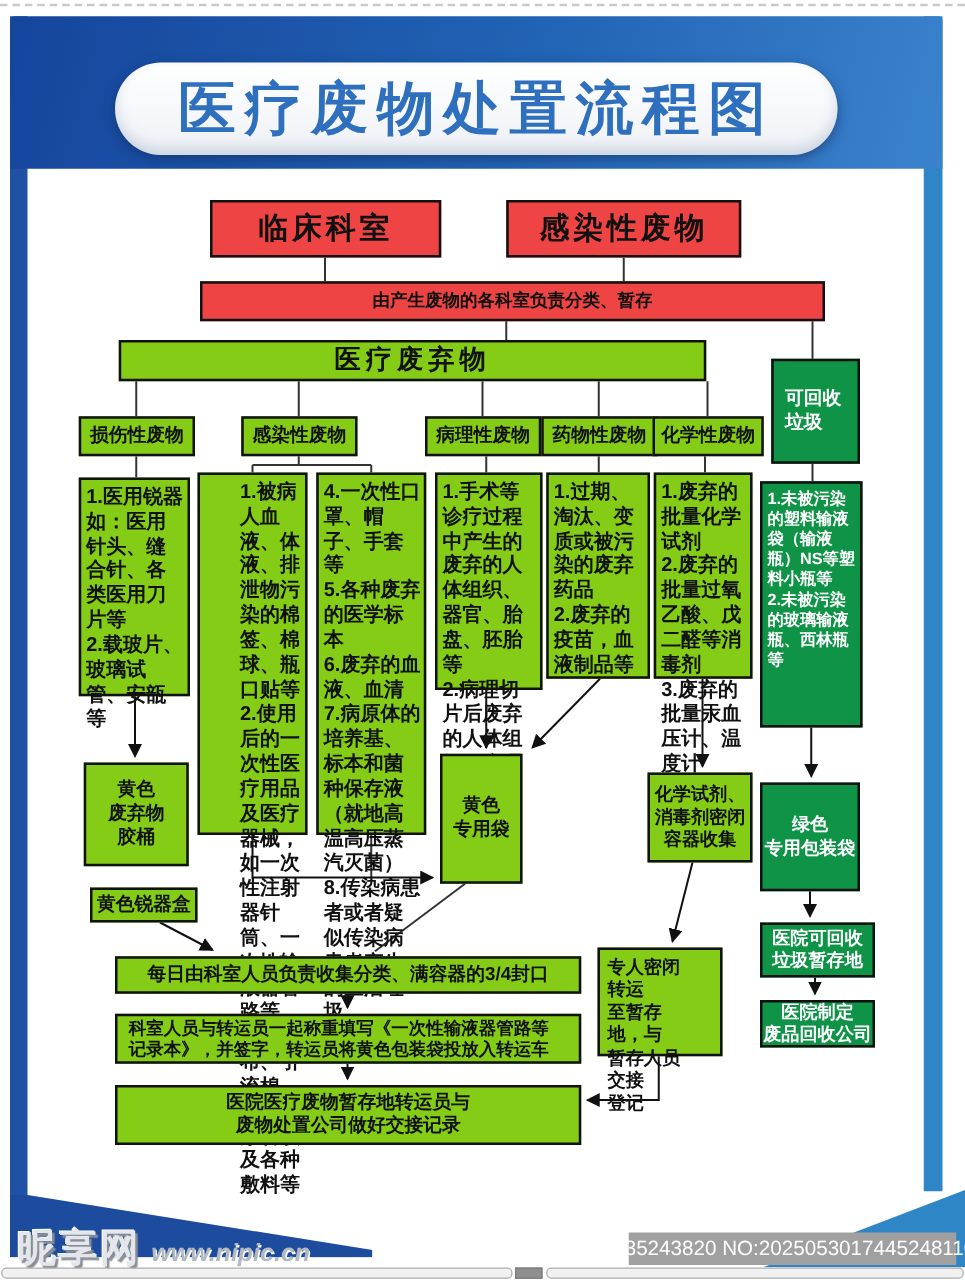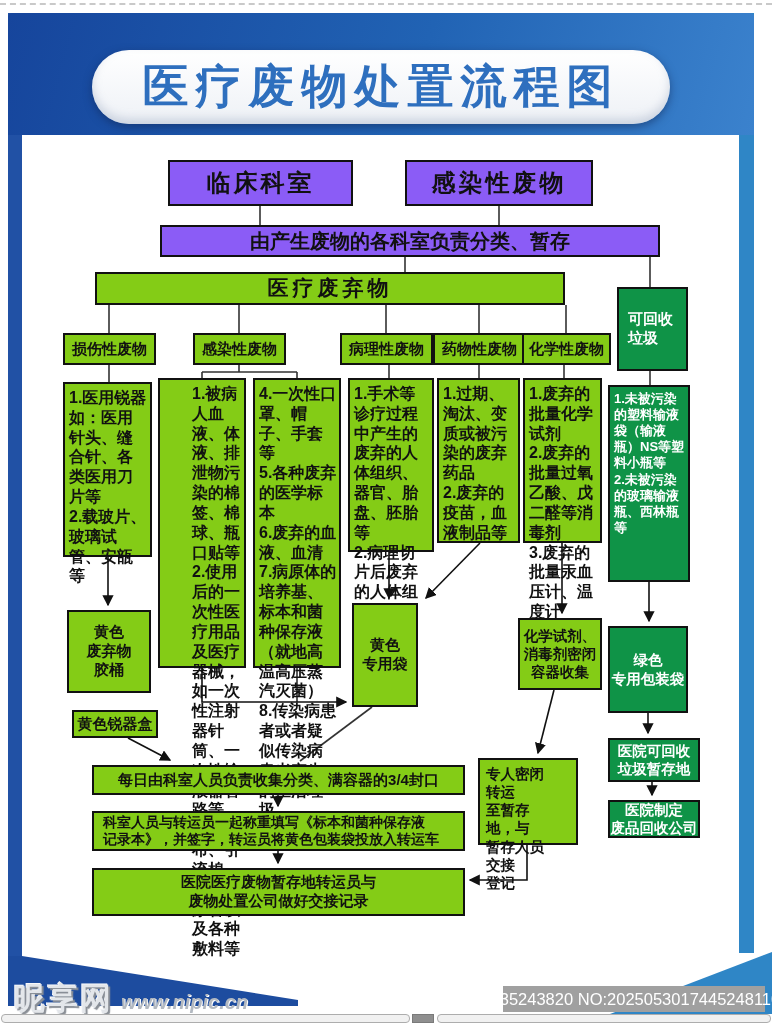--- a/index.html
+++ b/index.html
@@ -13,29 +13,29 @@
           border-radius:4px 4px 0 0;}
   .title-pill{position:absolute;left:84px;top:37px;width:578px;height:74px;border-radius:40px;
           background:linear-gradient(#ffffff,#eef1f6);
           box-shadow:0 3px 9px rgba(15,35,80,.5), inset 0 -5px 10px rgba(150,165,190,.4);
           display:flex;align-items:center;justify-content:center;}
   .title-text{color:#2e6fbe;font-size:46px;font-weight:bold;letter-spacing:7px;white-space:nowrap;}
   svg.wires{position:absolute;left:0;top:0;pointer-events:none;z-index:1;}
   .box{position:absolute;z-index:2;box-sizing:border-box;border:2px solid #111;
        display:flex;align-items:center;justify-content:center;text-align:center;
        font-weight:bold;color:#111;white-space:pre-line;line-height:1.25;}
-  .blue{background:#8b5cf6;}
+  .blue{background:#ef4444;}
   .yellow{background:#84cc16;}
   .green{background:#0f9347;color:#fff;}
   .detail{align-items:flex-start;justify-content:flex-start;text-align:left;
           padding:4px 2px 4px 4px;font-size:16px;line-height:1.24;}
   
   #b-clinical{left:168px;top:160px;width:185px;height:46px;font-size:24px;letter-spacing:3px;}
   #b-tech{left:405px;top:160px;width:188px;height:46px;font-size:24px;letter-spacing:3px;}
-  #b-classify{left:160px;top:225px;width:500px;height:32px;font-size:20px;}
+  #b-classify{left:160px;top:225px;width:500px;height:32px;font-size:14px;}
   #b-waste{left:95px;top:272px;width:470px;height:33px;font-size:21px;letter-spacing:4px;}
   #b-cat1{left:63px;top:333px;width:93px;height:32px;font-size:15px;}
   #b-cat2{left:193px;top:333px;width:93px;height:32px;font-size:15px;}
   #b-cat3{left:340px;top:333px;width:93px;height:32px;font-size:15px;}
   #b-cat4{left:433px;top:333px;width:93px;height:32px;font-size:15px;}
   #b-cat5{left:522px;top:333px;width:89px;height:32px;font-size:15px;}
   #b-recy{left:617px;top:287px;width:71px;height:84px;font-size:15px;justify-content:flex-start;
           text-align:left;padding-left:9px;}
   #b-d1{left:63px;top:382px;width:89px;height:175px;}
   #b-d2{left:158px;top:378px;width:88px;height:290px;padding-left:32px;}
@@ -181,21 +181,21 @@
   <div class="box green" id="b-gstore">医院可回收
 垃圾暂存地</div>
   <div class="box green" id="b-gcomp">医院制定
 废品回收公司</div>
 
   <div class="box yellow" id="b-p1">每日由科室人员负责收集分类、满容器的3/4封口</div>
   <div class="box yellow" id="b-p2">专人密闭转运
 至暂存地，与
 暂存人员交接
 登记</div>
-  <div class="box yellow" id="b-p3">科室人员与转运员一起称重填写《标本和菌种保存液
+  <div class="box yellow" id="b-p3">科室人员与转运员一起称重填写《一次性输液器管路等
 记录本》，并签字，转运员将黄色包装袋投放入转运车</div>
   <div class="box yellow" id="b-p4">医院医疗废物暂存地转运员与
 废物处置公司做好交接记录</div>
 
   <div class="wedge-left"></div>
   <div class="wedge-right"></div>
 
   <div class="logo">
     <span class="logo-name">昵享网</span>
     <span class="logo-url">www.nipic.cn</span>

